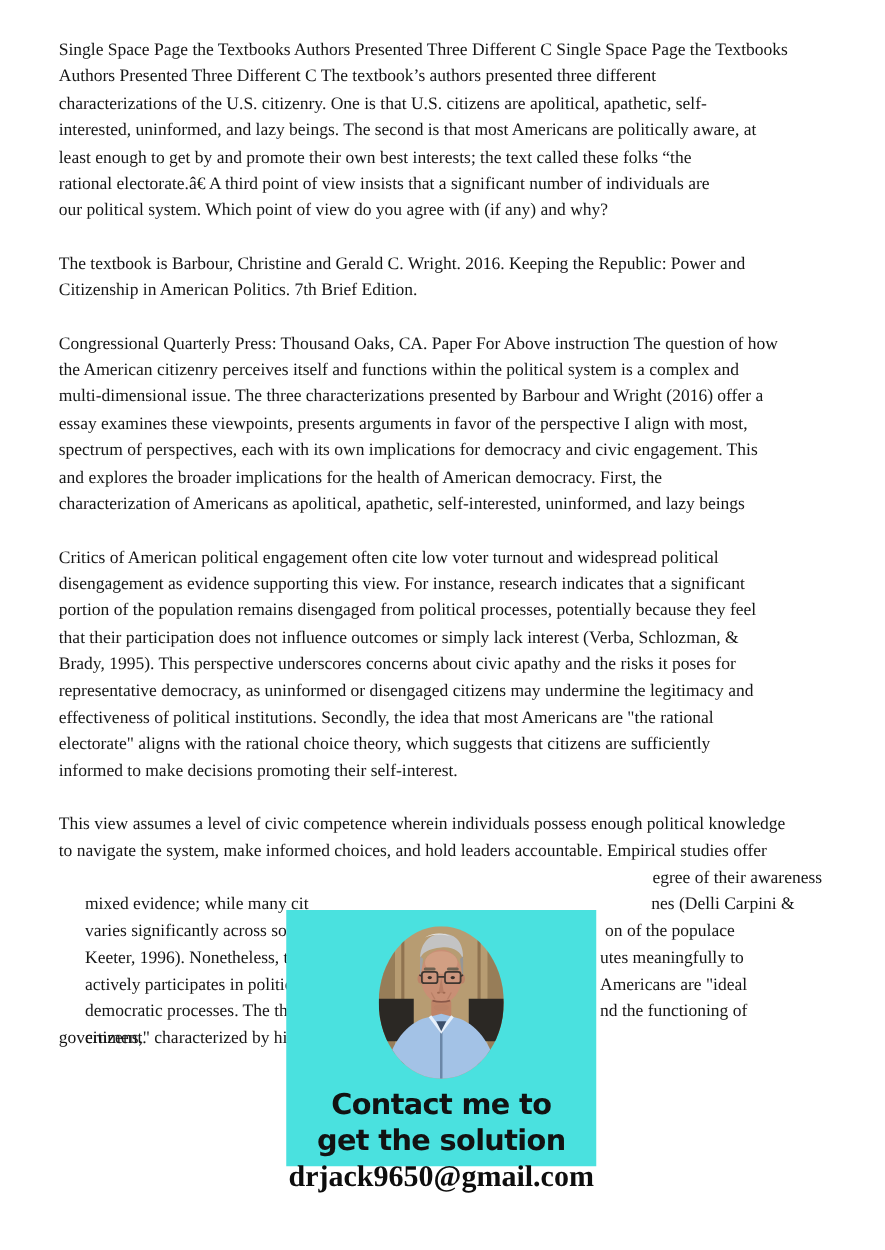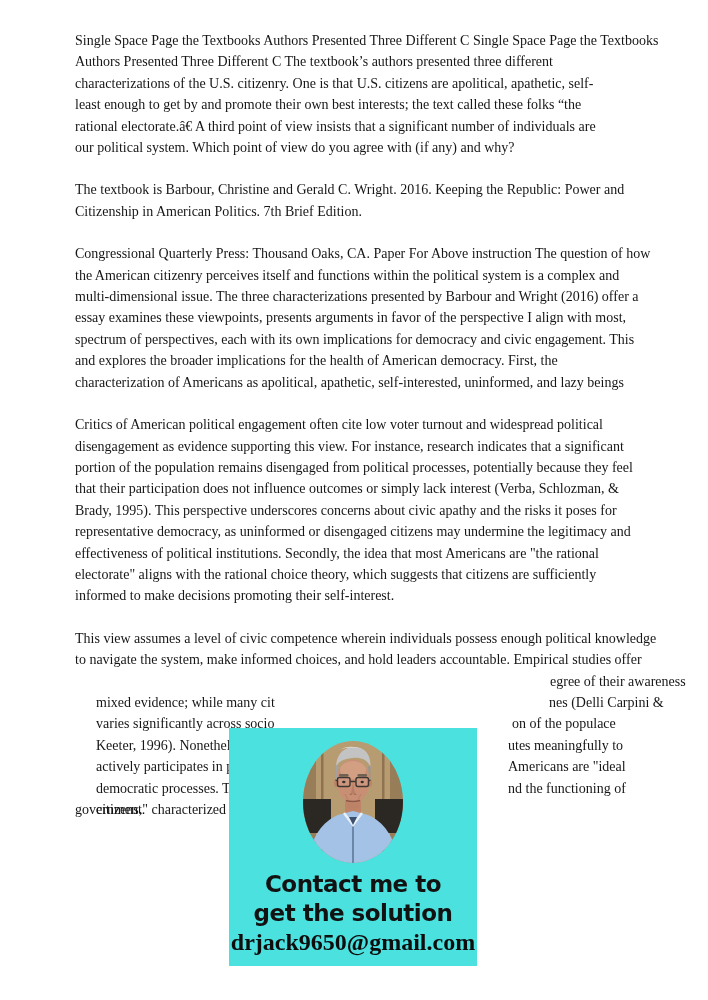--- a/index.html
+++ b/index.html
@@ -3,34 +3,34 @@
 <meta charset="utf-8">
 <style>
   html,body{margin:0;padding:0;}
   body{
     width:708px;height:1000px;position:relative;background:#ffffff;
     font-family:"Liberation Serif","DejaVu Serif",serif;
     color:#161616;overflow:hidden;
   }
   .doc{
     position:absolute;left:47px;top:30px;width:630px;
-    font-size:14px;line-height:21.4px;margin-left:28px;
+    font-size:14px;line-height:21.4px;
   }
   .para{margin:0 0 21px 0;}
   .line{white-space:pre;}
   .split-line{position:relative;white-space:pre;height:21.4px;}
   .split-line .rfrag{position:absolute;top:0;white-space:pre;}
   .rx478{left:431px;padding-left:44px;} 
   .rx477{left:430px;padding-left:44px;}
   .rx484{left:437px;}
   .rx480{left:433px;}
 
   
   .ad{
-    position:absolute;left:229px;top:728px;width:248px;height:238px;
+    position:absolute;left:229px;top:728px;width:248px;height:205px;
     background:#4ae1df;text-align:center;
   }
   .ad .photo{
     display:block;margin:13px auto 0 auto;width:100px;height:122px;
   }
   .ad .caption{
     margin-top:7px;
     font-family:"DejaVu Sans","Liberation Sans",sans-serif;
     font-weight:bold;font-size:23px;line-height:29px;color:#121212;
     letter-spacing:-0.5px;
@@ -43,20 +43,21 @@
 </style>
 </head>
 <body>
 
 <div class="doc">
 
   <div class="para">
     <div class="line">Single Space Page the Textbooks Authors Presented Three Different C Single Space Page the Textbooks</div>
     <div class="line">Authors Presented Three Different C The textbook’s authors presented three different</div>
     <div class="line">characterizations of the U.S. citizenry. One is that U.S. citizens are apolitical, apathetic, self-</div>
+    <div class="line">interested, uninformed, and lazy beings. The second is that most Americans are politically aware, at</div>
     <div class="line">least enough to get by and promote their own best interests; the text called these folks “the</div>
     <div class="line">rational electorate.â€ A third point of view insists that a significant number of individuals are</div>
     <div class="line">our political system. Which point of view do you agree with (if any) and why?</div>
   </div>
 
   <div class="para">
     <div class="line">The textbook is Barbour, Christine and Gerald C. Wright. 2016. Keeping the Republic: Power and</div>
     <div class="line">Citizenship in American Politics. 7th Brief Edition.</div>
   </div>
 

